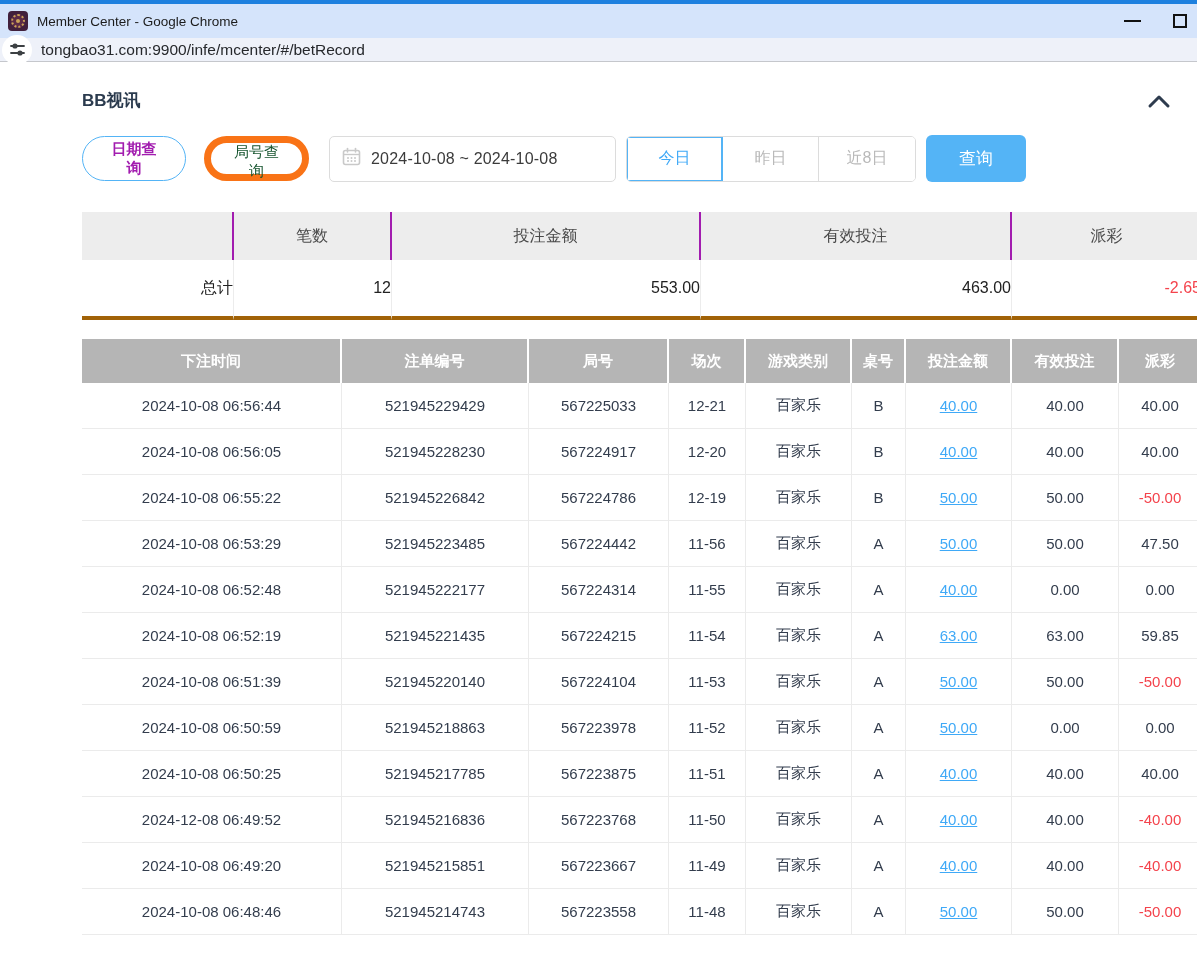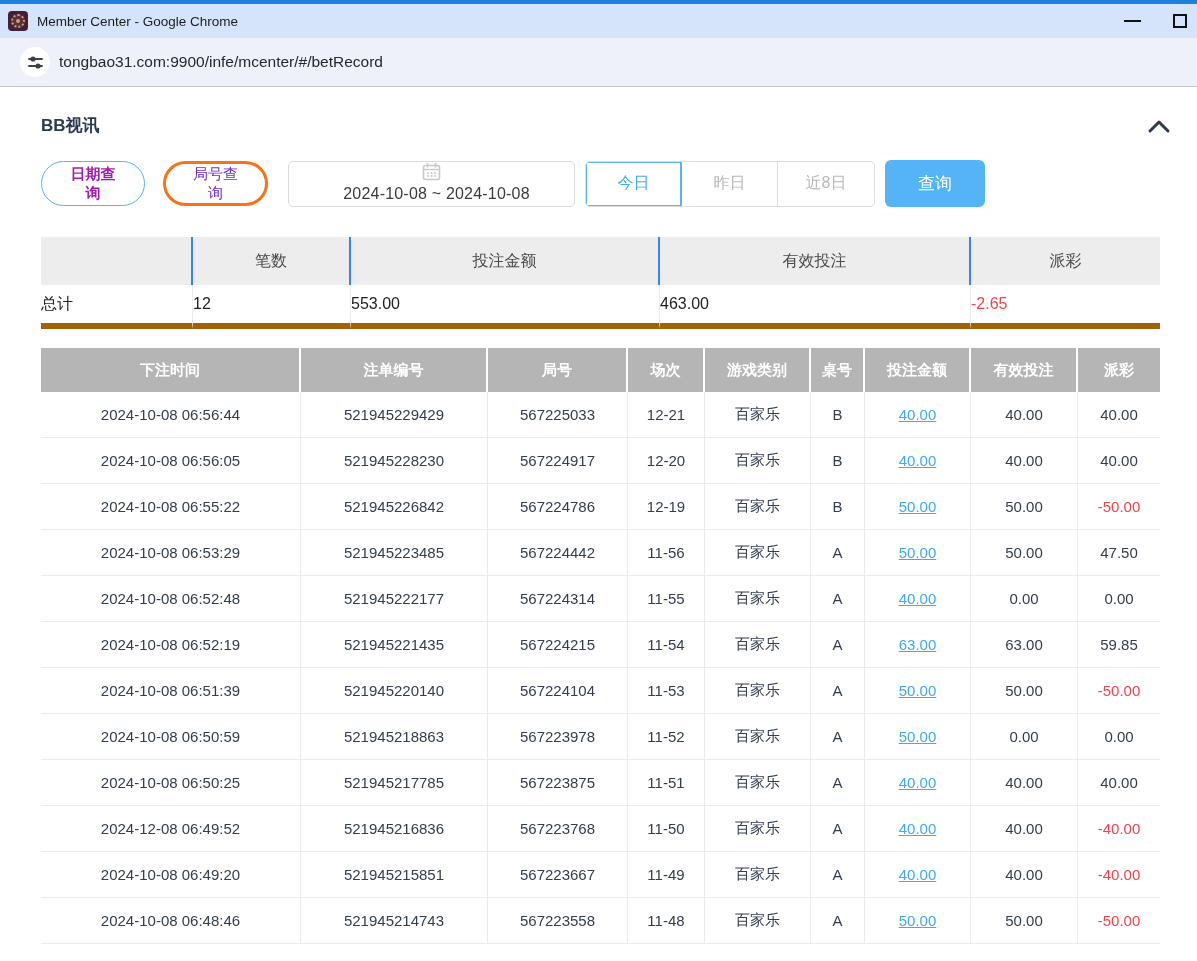--- a/index.html
+++ b/index.html
@@ -12,52 +12,52 @@
   .top-line { height:4px; background:#1d80df; }
   .titlebar { height:34px; background:#d5e4fb; display:flex; align-items:center; padding:8px 8px; }
   .favicon { width:20px; height:20px; border-radius:4px; background:#41203c; position:relative; flex:0 0 auto; }
   .favicon::before { content:""; position:absolute; inset:3px; border-radius:50%; border:2px dotted #caa258; background:#5c2b46; }
   .favicon::after { content:""; position:absolute; inset:8px; border-radius:50%; background:#caa258; }
   .title-text { font-size:13.5px; color:#1c1c1c; margin-left:9px; flex:1 1 auto; white-space:nowrap; }
   .win-controls { display:flex; align-items:center; gap:32px; margin-right:2px; }
   .btn-min { width:17px; height:2px; background:#111; border:none; cursor:pointer; }
   .btn-max { width:14px; height:14px; border:2px solid #111; background:transparent; cursor:pointer; }
 
-  .addressbar { height:49px; background:#eef1f9; border-bottom:1px solid #c5c7cc; display:flex; align-items:center; padding:0 20px; }
+  .addressbar { height:24px; background:#eef1f9; border-bottom:1px solid #c5c7cc; display:flex; align-items:center; padding:0 2px; }
   .tune-wrap { width:30px; height:30px; border-radius:50%; background:#fff; display:flex; align-items:center; justify-content:center; flex:0 0 auto; }
   .url-text { font-size:15.5px; color:#26282c; margin-left:9px; white-space:nowrap; }
 
   
-  .content { padding:27px 15px 0 41px; background:#fff; }
+  .content { padding:27px 15px 0 82px; background:#fff; }
 
   .page-header { display:flex; align-items:center; justify-content:space-between; }
   .section-title { font-size:17px; font-weight:bold; color:#2b3b4e; }
   .chevron-btn { background:none; border:none; cursor:pointer; margin-right:10px; padding:0; line-height:0; }
 
   .filter-row { display:flex; align-items:center; margin-top:23px; height:47px; }
   .pill { height:45px; border-radius:23px; background:#fff; font-size:15px; cursor:pointer; padding:0 22px; }
   .pill.active { border:1px solid #54b4f6; color:#a21caf; font-weight:bold; width:104px; }
-  .pill.inactive { border:3px solid #f97316; color:#6d28d9; margin-left:18px; width:105px; }
-
-  .date-field { margin-left:20px; width:287px; height:46px; border:1px solid #dcdcdc; border-radius:5px; display:flex; align-items:center; padding:0 12px; background:#fff; cursor:pointer;flex-direction:column; }
+  .pill.inactive { border:7px solid #f97316; color:#14532d; margin-left:18px; width:105px; }
+
+  .date-field { margin-left:20px; width:287px; height:46px; border:1px solid #dcdcdc; border-radius:5px; display:flex; align-items:center; padding:0 12px; background:#fff; cursor:pointer; }
   .date-text { font-size:16px; color:#3b3b3b; margin-left:10px; letter-spacing:.2px; }
 
   .segmented { display:flex; margin-left:10px; height:46px; border:1px solid #dcdcdc; border-radius:5px; overflow:hidden; background:#fff; }
   .seg { width:96px; height:100%; background:#fff; border:none; border-right:1px solid #dcdcdc; font-size:16px; color:#b9b9b9; cursor:pointer; }
   .seg:last-child { border-right:none; }
   .seg.active { color:#3fa9f7; box-shadow:inset 0 0 0 1px #54b4f6; border-right-color:#54b4f6; }
 
   .search-btn { margin-left:10px; width:100px; height:47px; background:#54b4f6; color:#fff; font-size:17px; border:none; border-radius:6px; cursor:pointer; }
 
   
   table { border-collapse:separate; border-spacing:0; table-layout:fixed; }
   .summary { width:1119px; margin-top:30px; }
-  .summary th { background:#ededed; height:48px; font-size:16px; font-weight:normal; color:#4a4a4a; text-align:center; border-right:2px solid #3b82f6; }
+  .summary th { background:#ededed; height:48px; font-size:16px; font-weight:normal; color:#4a4a4a; text-align:center; border-right:2px solid #a21caf; }
   .summary th:last-child { border-right:none; }
-  .summary td { background:#fff; height:44px; font-size:16px; color:#222; text-align:left; border-right:1px solid #ececec; border-bottom:6px solid #a16207; }
+  .summary td { background:#fff; height:60px; font-size:16px; color:#222; text-align:right; border-right:1px solid #ececec; border-bottom:4px solid #a16207; }
   .summary td:last-child { border-right:none; }
   .summary td.neg, .main td.neg { color:#f4434c; }
 
   
   .main { width:1119px; margin-top:19px; }
   .main th { background:#b5b5b5; height:44px; color:#fff; font-size:15px; font-weight:bold; text-align:center; border-right:2px solid #fff; }
   .main th:last-child { border-right:none; }
   .main td { background:#fff; height:46px; font-size:15px; color:#333d4d; text-align:center; border-right:1px solid #ebebeb; border-bottom:1px solid #ebebeb; white-space:nowrap; }
   .main td:last-child { border-right:none; }
   .cell-link { color:#3fa9f7; text-decoration:underline; cursor:pointer; }

